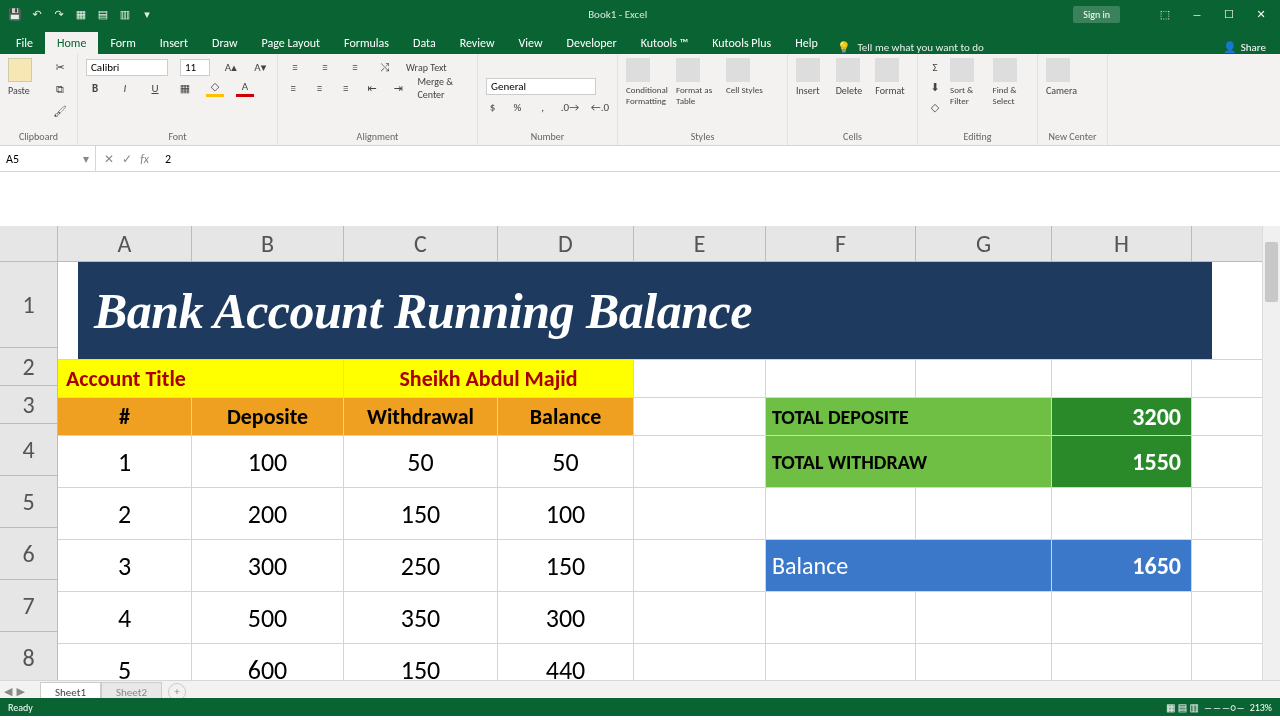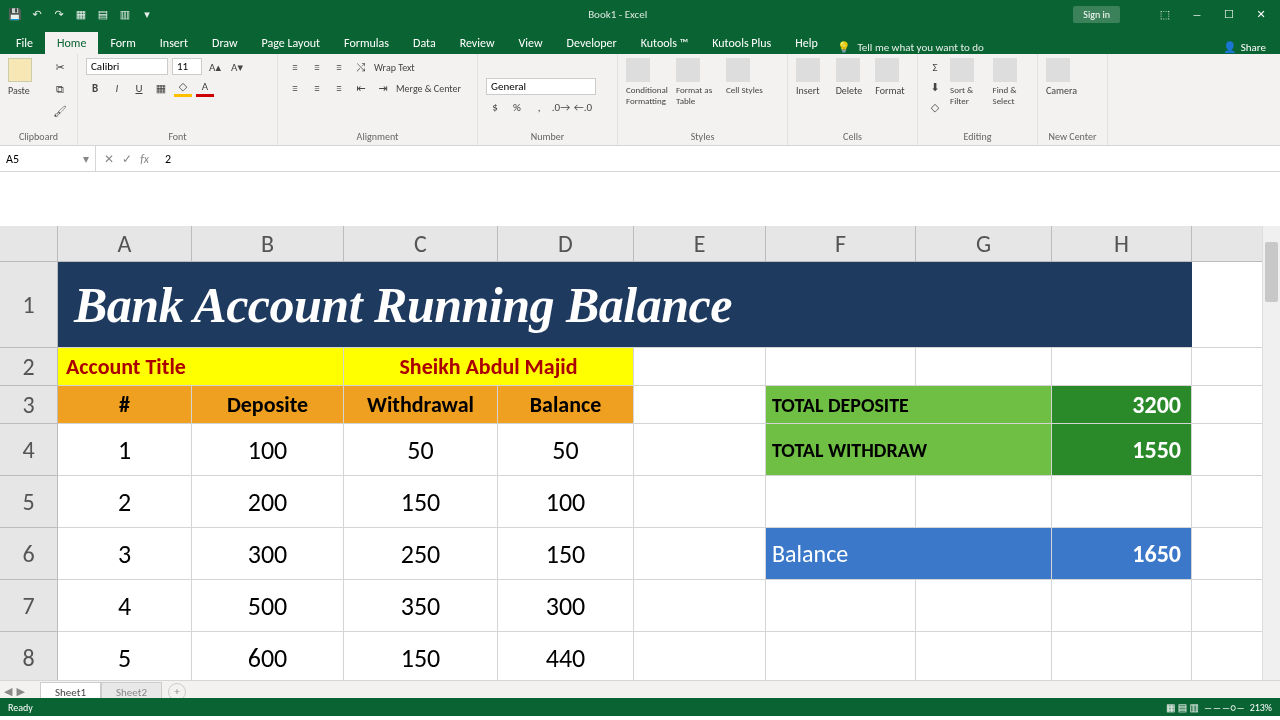--- a/index.html
+++ b/index.html
@@ -24,21 +24,21 @@
 
 .ribbon { height: 92px; background: #f3f2f1; border-bottom: 1px solid #d6d6d6; display: flex; }
 .rgroup { border-right: 1px solid #e1e1e1; padding: 4px 8px 2px; display: flex; flex-direction: column; justify-content: space-between; }
 .rgroup .label { font-size: 10px; color: #666; text-align: center; padding-top: 2px; }
 .rgroup .tools { display: flex; gap: 6px; align-items: flex-start; }
 .bigbtn { display: flex; flex-direction: column; align-items: flex-start; font-size: 10px; color: #444; width: 44px; }
 .bigbtn .ico { width: 24px; height: 24px; background: #ddd; margin-bottom: 2px; }
 .smbtn { width: 18px; height: 18px; display: inline-flex; align-items: center; justify-content: center; font-size: 11px; color: #444; }
 .font-box, .size-box { border: 1px solid #ccc; background: #fff; font-size: 11px; padding: 1px 4px; }
 .font-box { width: 82px; } .size-box { width: 30px; }
-.row { display: flex; gap: 4px; align-items: flex-start; margin-bottom: 3px; }
+.row { display: flex; gap: 12px; align-items: center; margin-bottom: 3px; }
 
 
 .fbar { height: 26px; border-bottom: 1px solid #d6d6d6; display: flex; align-items: center; font-size: 12px; background: #fff; }
 .namebox { width: 96px; border-right: 1px solid #d6d6d6; padding: 0 6px; height: 100%; display: flex; align-items: center; justify-content: space-between; }
 .fx-btns { display: flex; gap: 8px; padding: 0 8px; color: #888; }
 .fx-input { flex: 1; padding: 0 8px; }
 
 
 .grid-wrap { position: absolute; top: 226px; left: 0; right: 0; bottom: 26px; overflow: hidden; }
 .col-headers { position: absolute; top: 0; left: 0; right: 18px; height: 36px; display: flex; background: #e6e6e6; border-bottom: 1px solid #bcbcbc; }
@@ -47,21 +47,21 @@
 .row-headers { position: absolute; top: 36px; left: 0; width: 58px; bottom: 0; background: #e6e6e6; border-right: 1px solid #bcbcbc; }
 .rh { height: 52px; display: flex; align-items: center; justify-content: center; font-size: 24px; color: #555; border-bottom: 1px solid #bcbcbc; }
 .rh:first-child { height: 86px; }
 .rh:nth-child(2) { height: 38px; }
 .rh:nth-child(3) { height: 38px; }
 .cells { position: absolute; top: 36px; left: 58px; right: 18px; bottom: 0; }
 .crow { display: flex; border-bottom: 1px solid #d4d4d4; }
 .cell { border-right: 1px solid #d4d4d4; display: flex; align-items: center; font-family: Calibri, sans-serif; }
 
 
-.crow.r1 { height: 86px; }
+.crow.r1 { height: 98px; padding-left: 20px; }
 .crow.r2 { height: 38px; }
 .crow.r3 { height: 38px; }
 .crow.rn { height: 52px; }
 
 
 .banner { background: #1f3a5f; color: #fff; font-style: italic; font-family: Georgia, "Times New Roman", serif; font-size: 50px; font-weight: bold; padding-left: 16px; display: flex; align-items: center; width: 100%; letter-spacing: -0.5px; }
 
 
 .yellowhdr { background: #ffff00; font-weight: bold; font-size: 22px; color: #a00; padding: 0 8px; }
 

